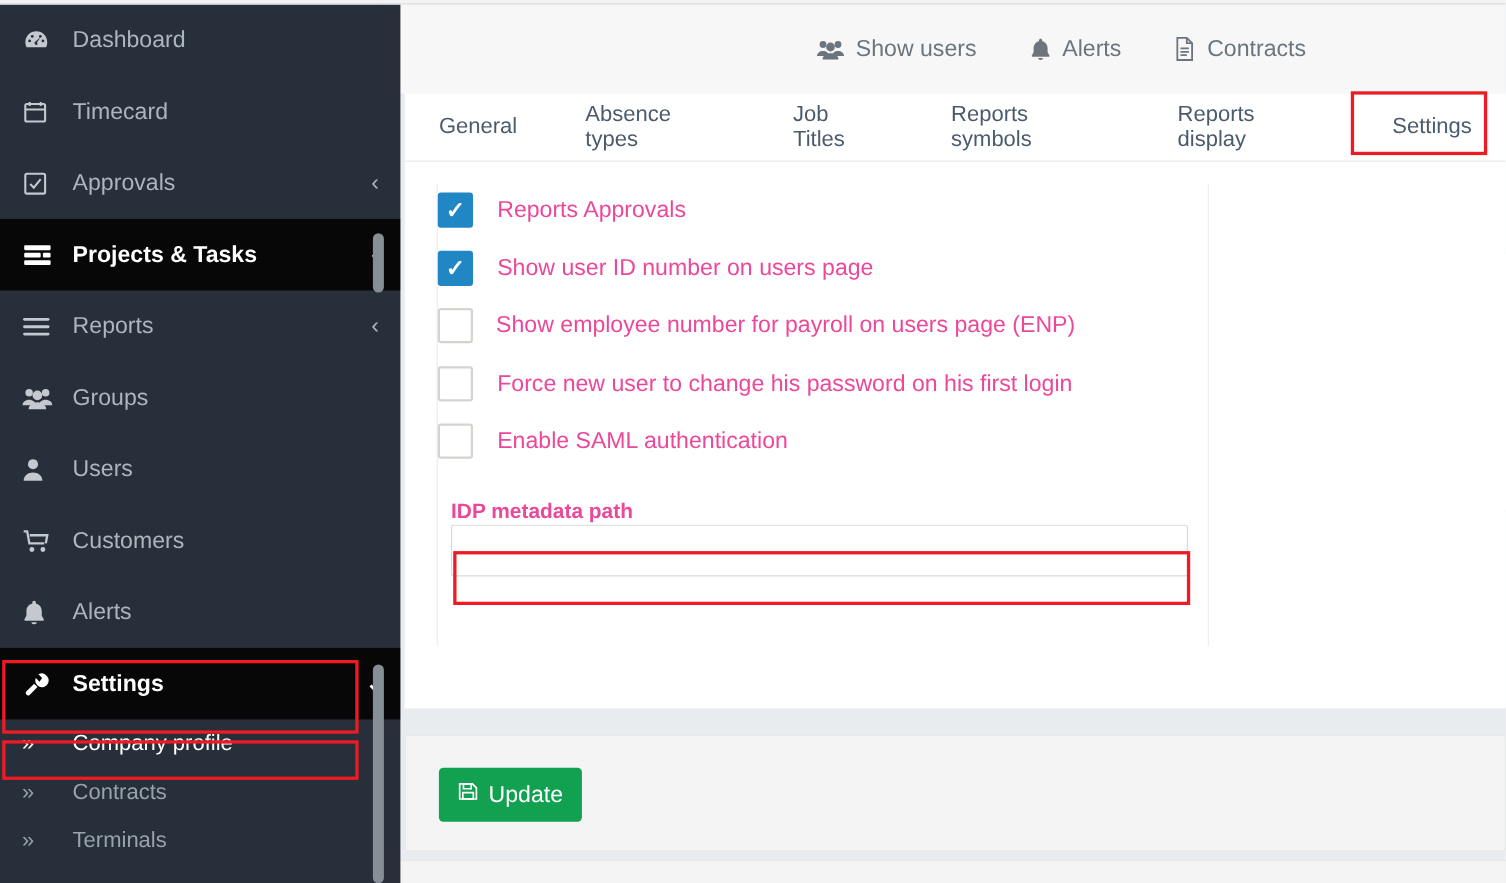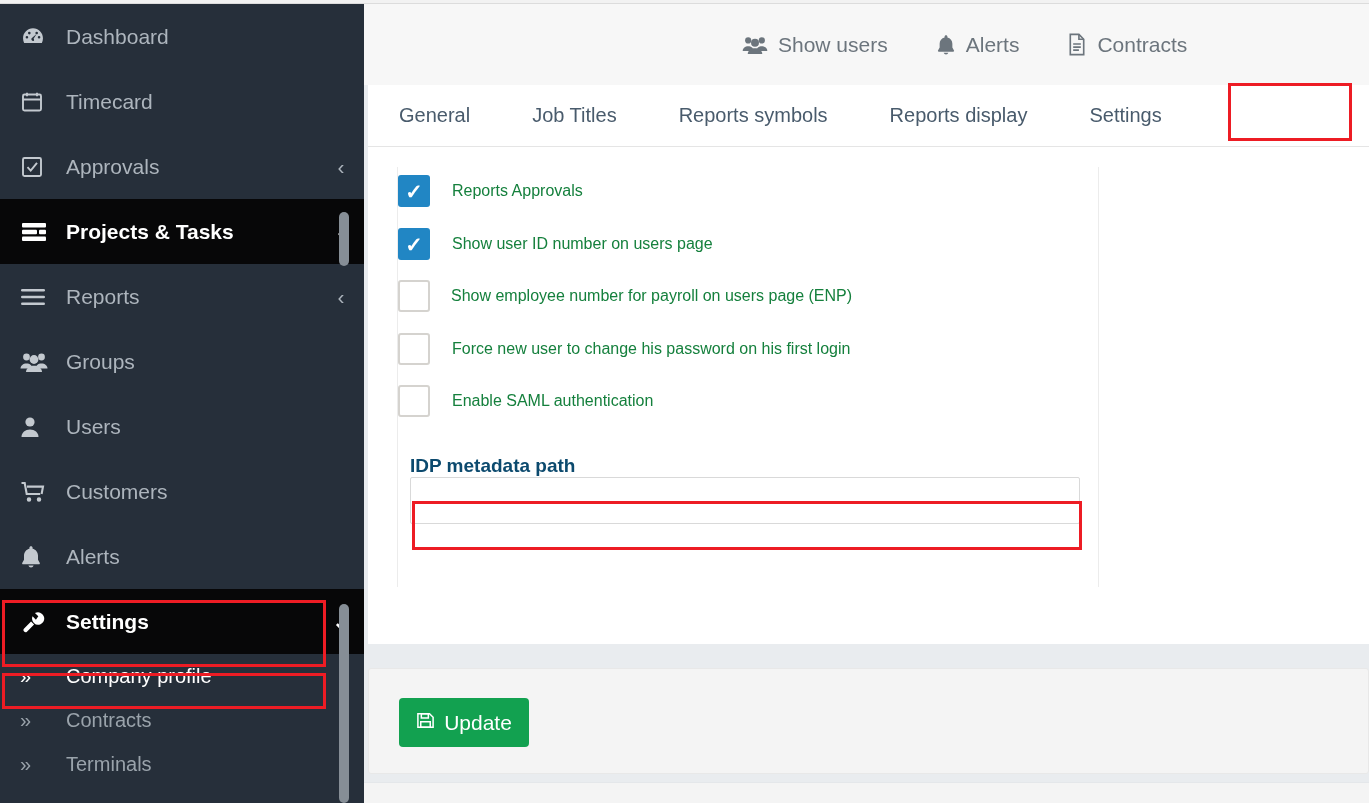--- a/index.html
+++ b/index.html
@@ -95,25 +95,25 @@
   .cb-row{
     position:absolute; left:0; display:flex; align-items:center; gap:22px;
   }
   .cbox{
     width:32px; height:32px; flex:0 0 32px; border-radius:3px; cursor:pointer;
     display:flex; align-items:center; justify-content:center;
   }
   .cbox.on{ background:#2186c4; }
   .cbox.off{ background:#ffffff; border:2px solid #d5d3cf; }
   .cbox .tick{ color:#fff; font-size:21px; line-height:1; font-weight:bold; }
-  .cb-label{ font-size:16px; color:#15803d; white-space:nowrap; }
+  .cb-label{ font-size:21px; color:#ec4899; white-space:nowrap; }
 
   #idp-label{
     position:absolute; left:12px; top:288px;
-    font-size:19px; font-weight:bold; color:#0c4a6e;
+    font-size:19px; font-weight:bold; color:#ec4899;
   }
   #idp-input{
     position:absolute; left:12px; top:310px; width:670px; height:47px;
     background:#ffffff; border:1px solid #d9d9d9; border-radius:2px;
     font-size:18px; padding:6px 12px; color:#2b2b2b; outline:none;
     font-family:"Liberation Sans", sans-serif;
   }
 
   
   #updatecard{
@@ -307,20 +307,21 @@
             </svg>
         </span>
         <span>Contracts</span>
       </div>
     </div>
   </div>
 
   <div id="tabcard">
     <div id="tabs">
       <div class="tab">General</div>
+      <div class="tab">Absence types</div>
       <div class="tab">Job Titles</div>
       <div class="tab">Reports symbols</div>
       <div class="tab">Reports display</div>
       <div class="tab active">Settings</div>
     </div>
 
     <div id="tabpanel">
       <div id="inner-panel">
 
         <div class="cb-row" style="top:8px;">

